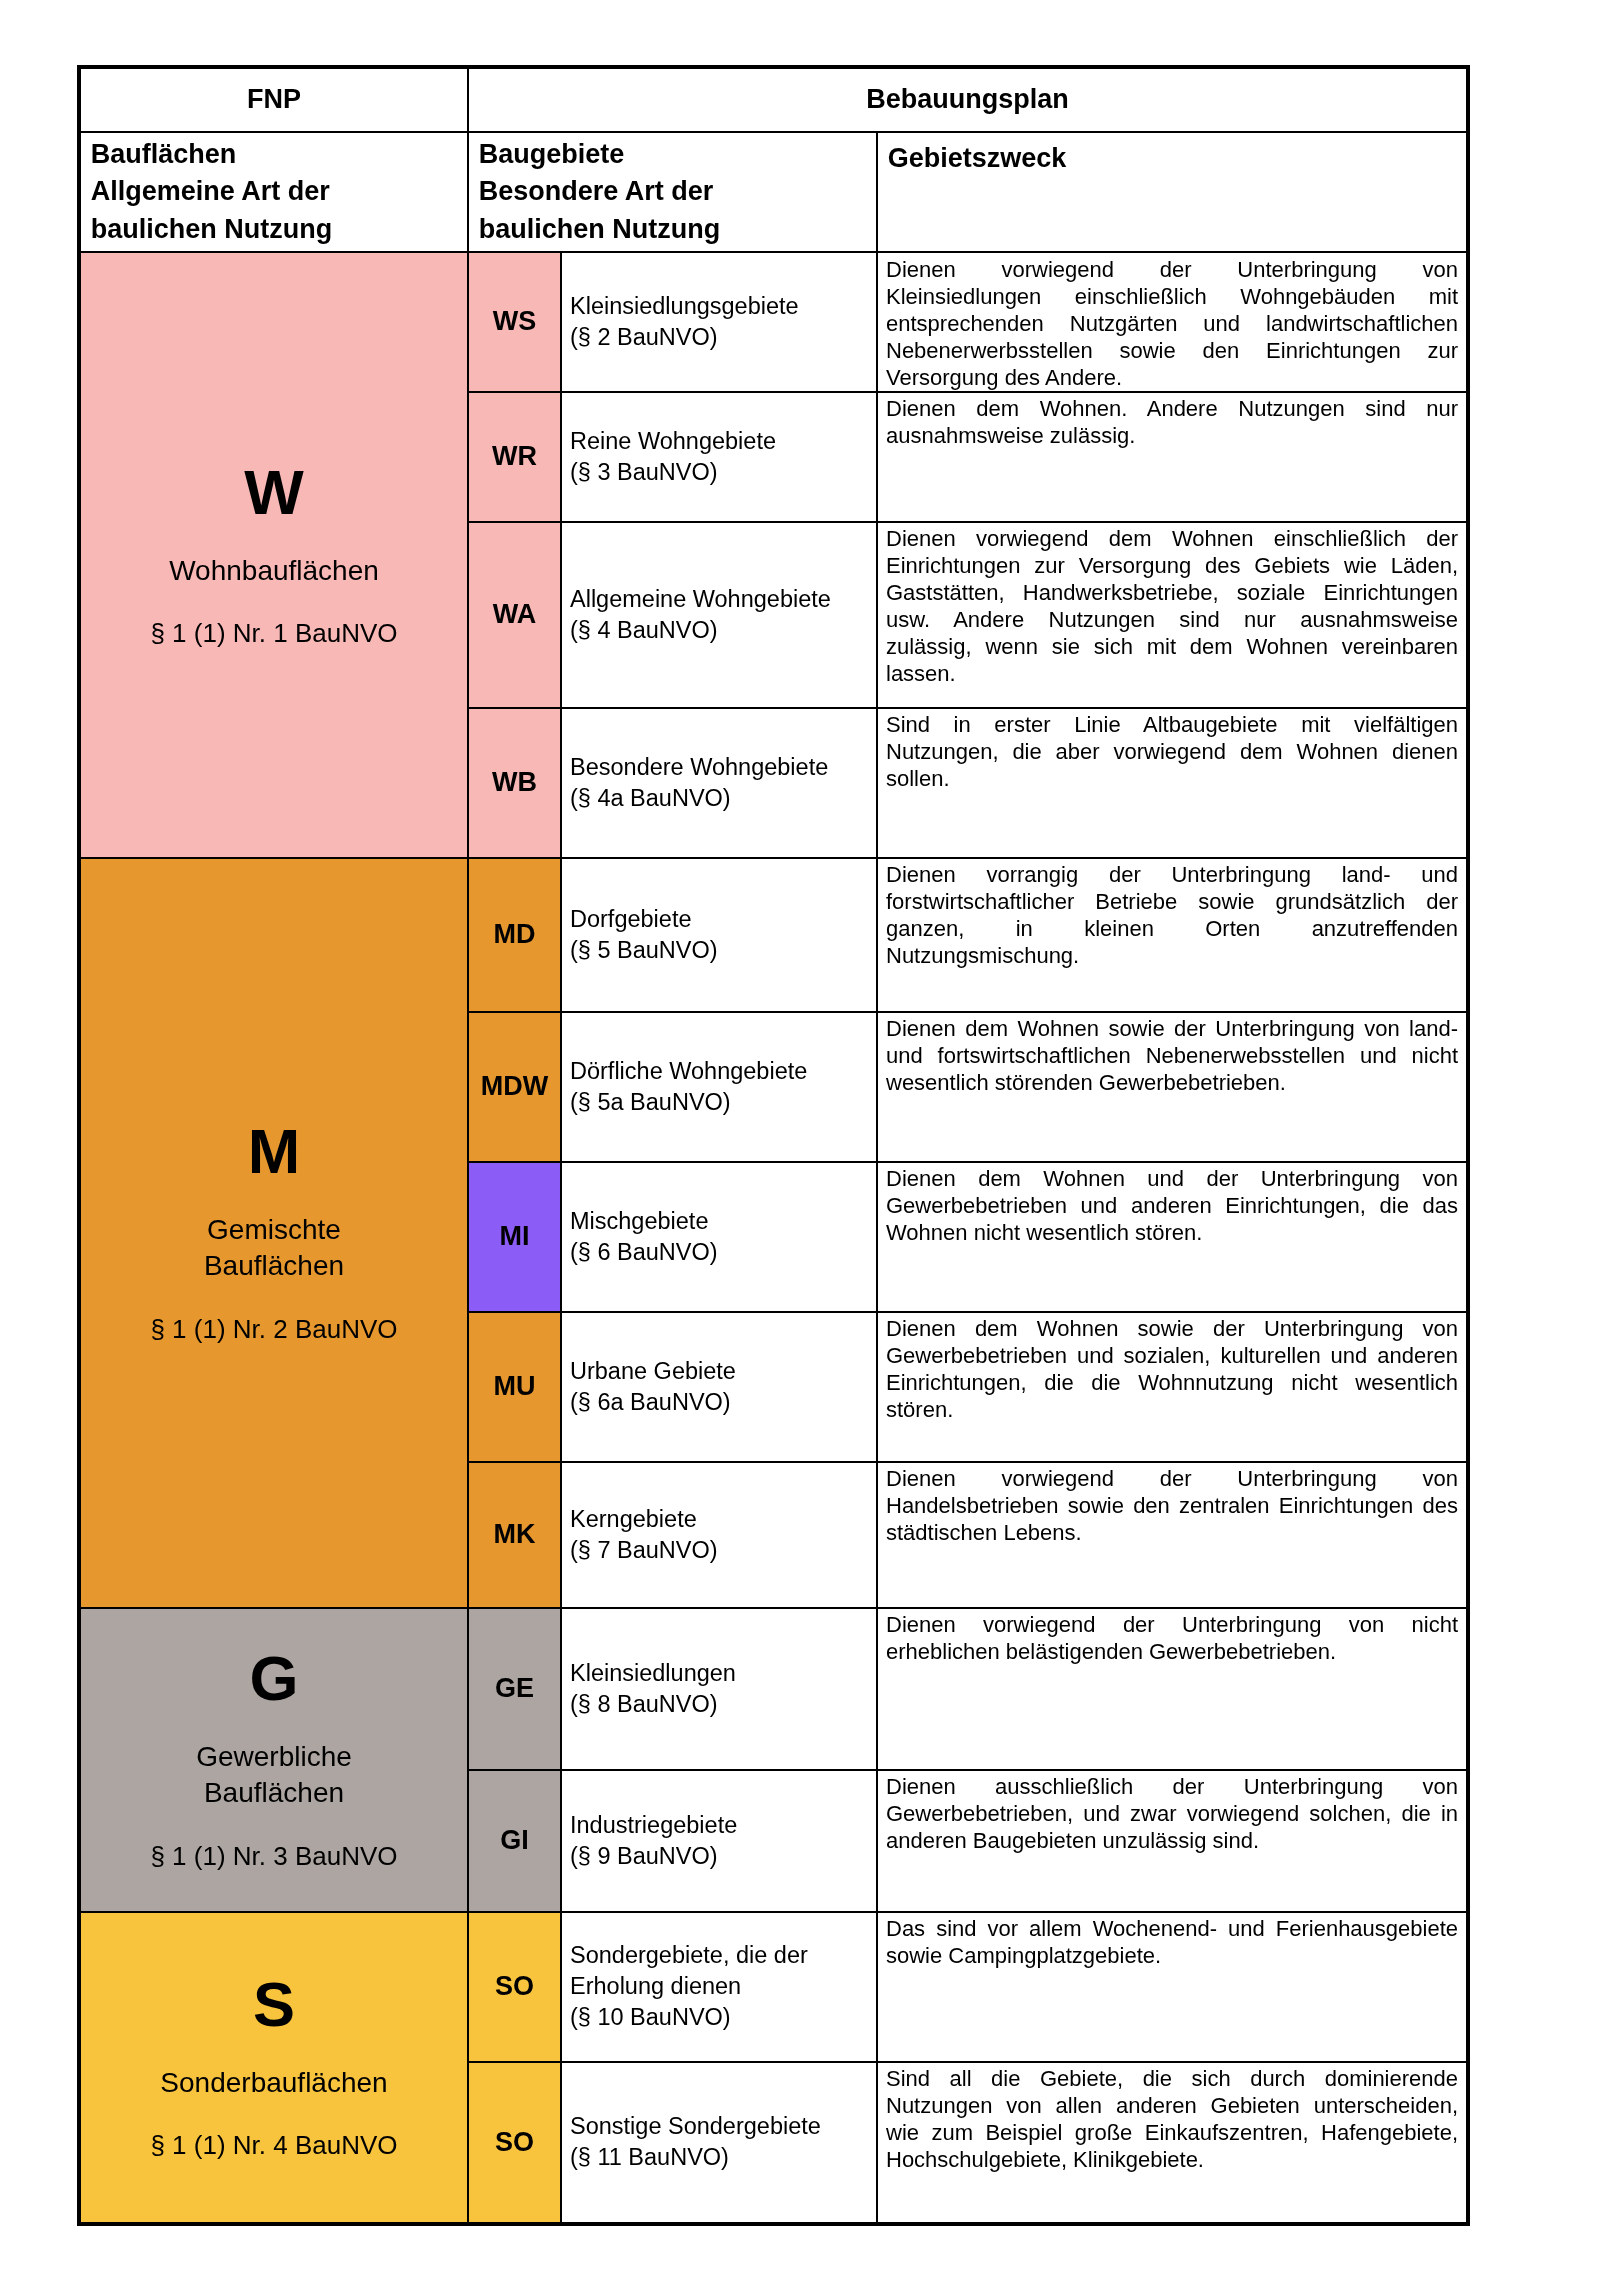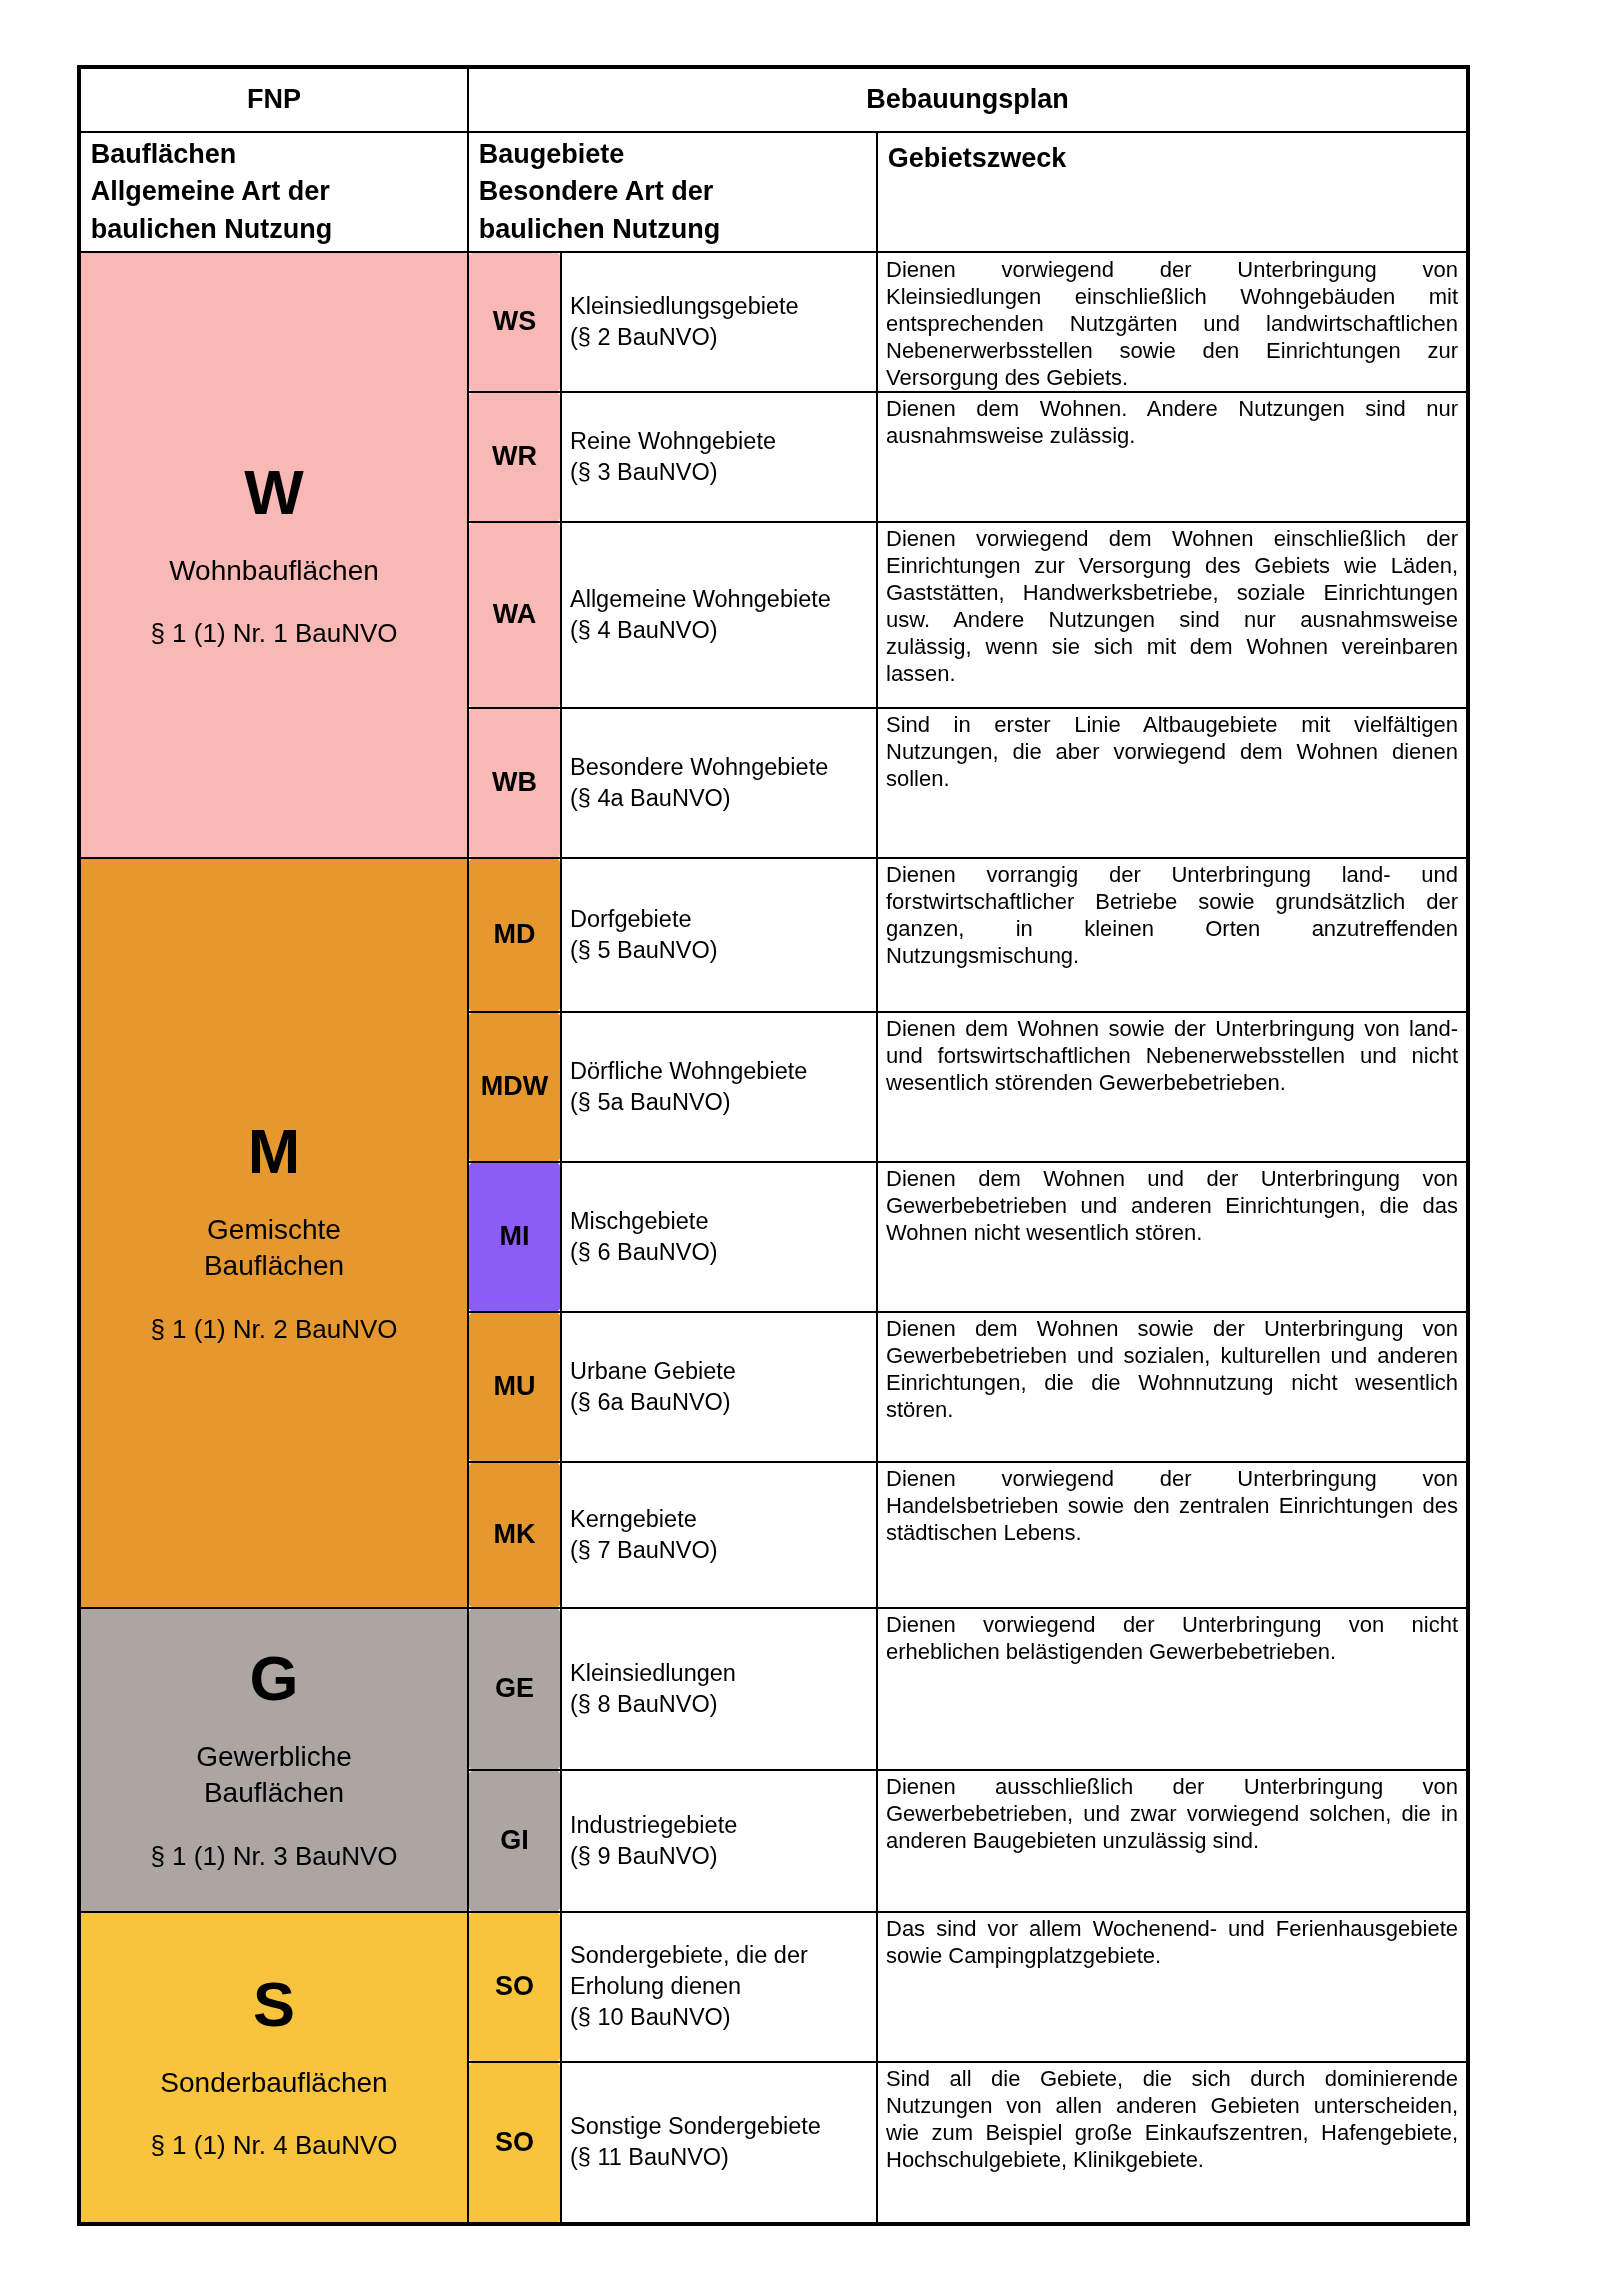--- a/index.html
+++ b/index.html
@@ -26,21 +26,21 @@
   .sec{
     text-align:center;vertical-align:middle;
   }
   .sec-inner{display:flex;flex-direction:column;align-items:center;justify-content:center;gap:29px;}
   .sec-letter{font-weight:bold;font-size:63px;line-height:1;}
   .sec-name{font-size:28px;line-height:1.3;white-space:pre-line;}
   .sec-law{font-size:26px;line-height:1.2;}
   
   .code{
     text-align:center;vertical-align:middle;
-    font-weight:bold;font-size:27px;border-radius:7px;
+    font-weight:bold;font-size:27px;
   }
   
   .district{
     text-align:left;vertical-align:middle;
     font-size:23.5px;line-height:1.32;background:#fff;
     padding:3.2px 8px;
   }
   .district .ref{display:block;}
   
   .zweck{
@@ -83,21 +83,21 @@
         <div class="sec-letter">W</div>
         <div class="sec-name">Wohnbauflächen</div>
         <div class="sec-law">§ 1 (1) Nr. 1 BauNVO</div>
       </div>
     </td>
     <td class="code" style="background-color: rgb(248, 184, 182);">WS</td>
     <td class="district">
       <span>Kleinsiedlungsgebiete</span>
       <span class="ref">(§ 2 BauNVO)</span>
     </td>
-    <td class="zweck">Dienen vorwiegend der Unterbringung von Kleinsiedlungen einschließlich Wohngebäuden mit entsprechenden Nutzgärten und landwirtschaftlichen Nebenerwerbsstellen sowie den Einrichtungen zur Versorgung des Gebiets.</td>
+    <td class="zweck">Dienen vorwiegend der Unterbringung von Kleinsiedlungen einschließlich Wohngebäuden mit entsprechenden Nutzgärten und landwirtschaftlichen Nebenerwerbsstellen sowie den Einrichtungen zur Versorgung des Andere.</td>
   </tr>
   <tr style="height:130px">
     <td class="code" style="background-color: rgb(248, 184, 182);">WR</td>
     <td class="district">
       <span>Reine Wohngebiete</span>
       <span class="ref">(§ 3 BauNVO)</span>
     </td>
     <td class="zweck">Dienen dem Wohnen. Andere Nutzungen sind nur ausnahmsweise zulässig.</td>
   </tr>
   <tr style="height:186px">

